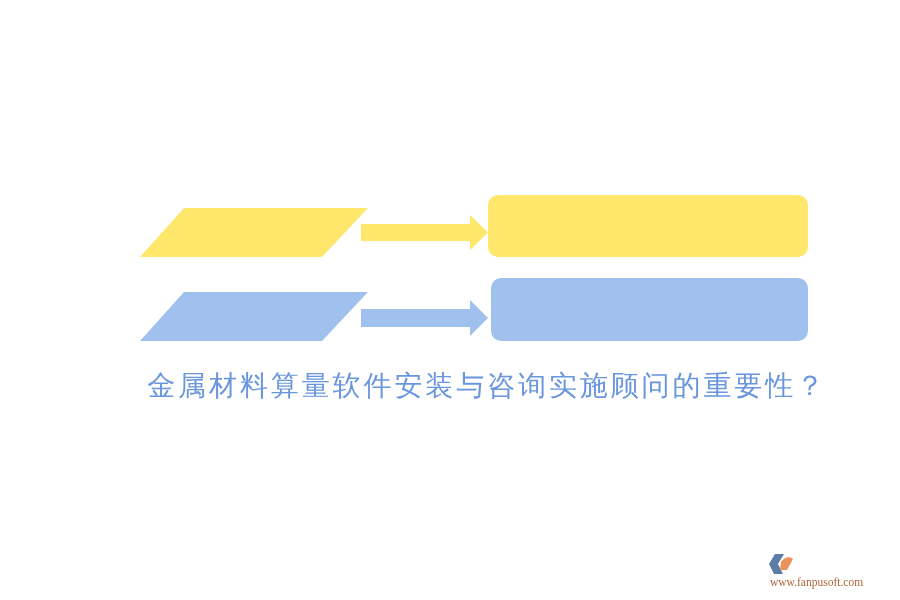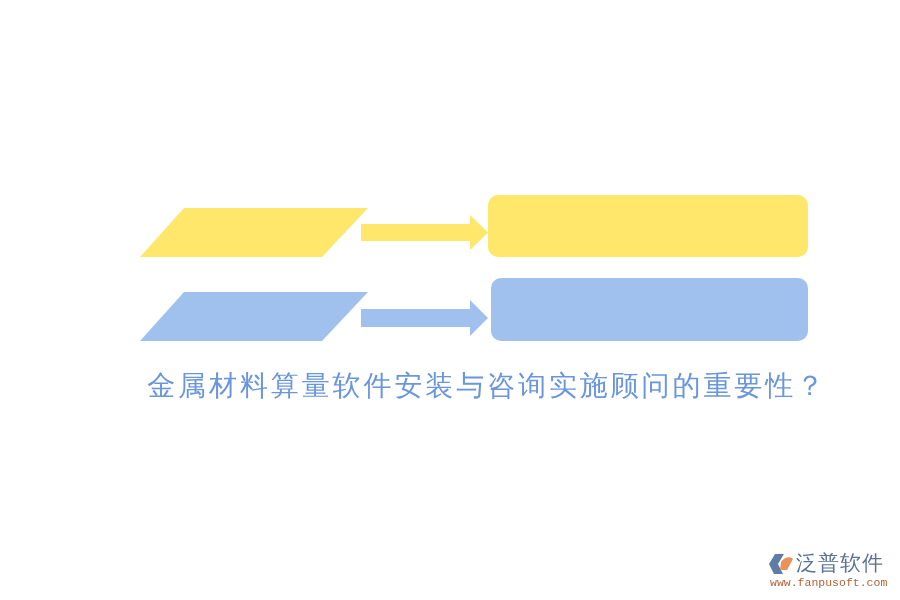--- a/index.html
+++ b/index.html
@@ -68,21 +68,21 @@
     font-family: "DejaVu Sans", "Liberation Sans", sans-serif;
     font-size: 21px;
     line-height: 26px;
     letter-spacing: 1px;
     white-space: nowrap;
   }
   .logo-url {
     position: absolute;
     left: 2px;
     top: 26px;
-    font-family: Liberation Mono, monospace;
+    font-family: Liberation Serif, serif;
     font-size: 11.5px;
     line-height: 13px;
     white-space: nowrap;
   }
 </style>
 </head>
 <body>
 
 <svg class="shape-svg" viewBox="0 0 900 600" xmlns="http://www.w3.org/2000/svg">
 
@@ -100,15 +100,14 @@
   <span></span>
 </div>
 
 <div class="title" style="color:#6A96DE;text-align:right;">金属材料算量软件安装与咨询实施顾问的重要性？</div>
 
 <div class="logo">
   <svg class="logo-icon" viewBox="0 0 28 24" xmlns="http://www.w3.org/2000/svg">
     <path d="M7 2 L16 2 L10 12 L15 22 L6 22 L1 12 Z" fill="#5E7DA6"></path>
     <path d="M13 10 C16 5, 22 4, 25 7 L19 18 L12 18 Z" fill="#E9925A"></path>
   </svg>
-  <span class="logo-name" style="color:#5B7393;">泛普软件</span>
   <span class="logo-url" style="color:#B0643A;">www.fanpusoft.com</span>
 </div>
 
 </body></html>

